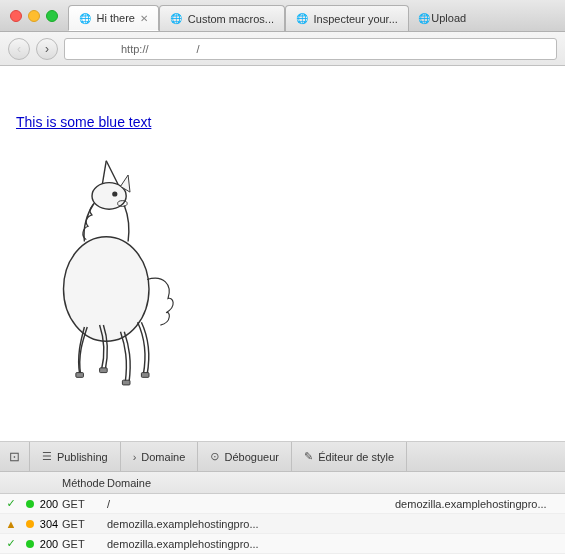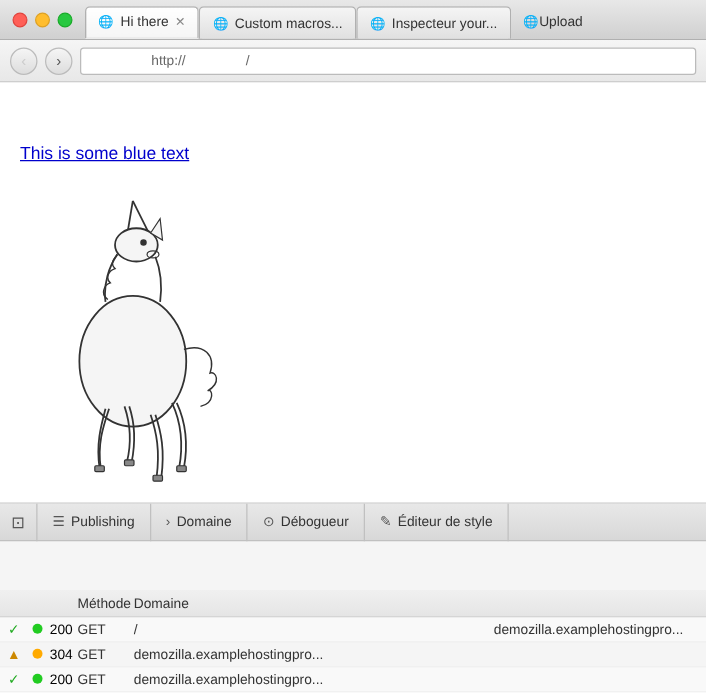--- a/index.html
+++ b/index.html
@@ -176,21 +176,20 @@
       width: 100%;
     }
     .net-header {
       display: flex;
       background: linear-gradient(to bottom, #f0f0f0, #e5e5e5);
       border-bottom: 1px solid #ccc;
       height: 22px;
       align-items: center;
       font-size: 11px;
       color: #444;
-      margin-top: 39px;
     }
     .net-row {
       display: flex;
       height: 20px;
       align-items: center;
       border-bottom: 1px solid #eee;
       font-size: 11px;
     }
     .net-row:nth-child(even) { background: #f9f9f9; }
     .col-check { width: 22px; text-align: center; flex-shrink: 0; }

